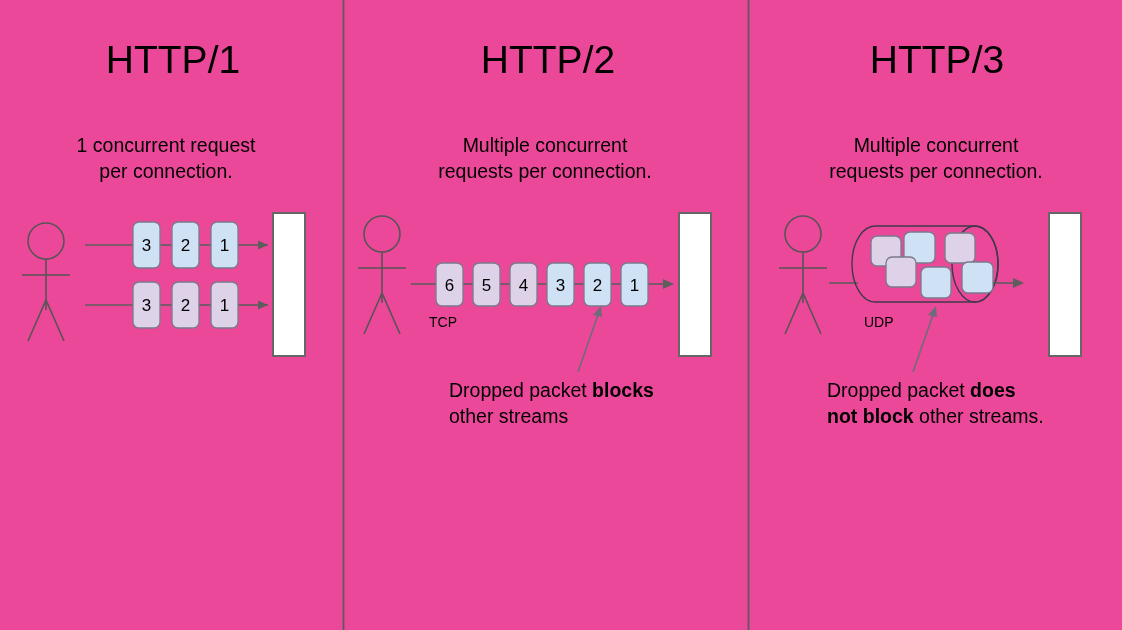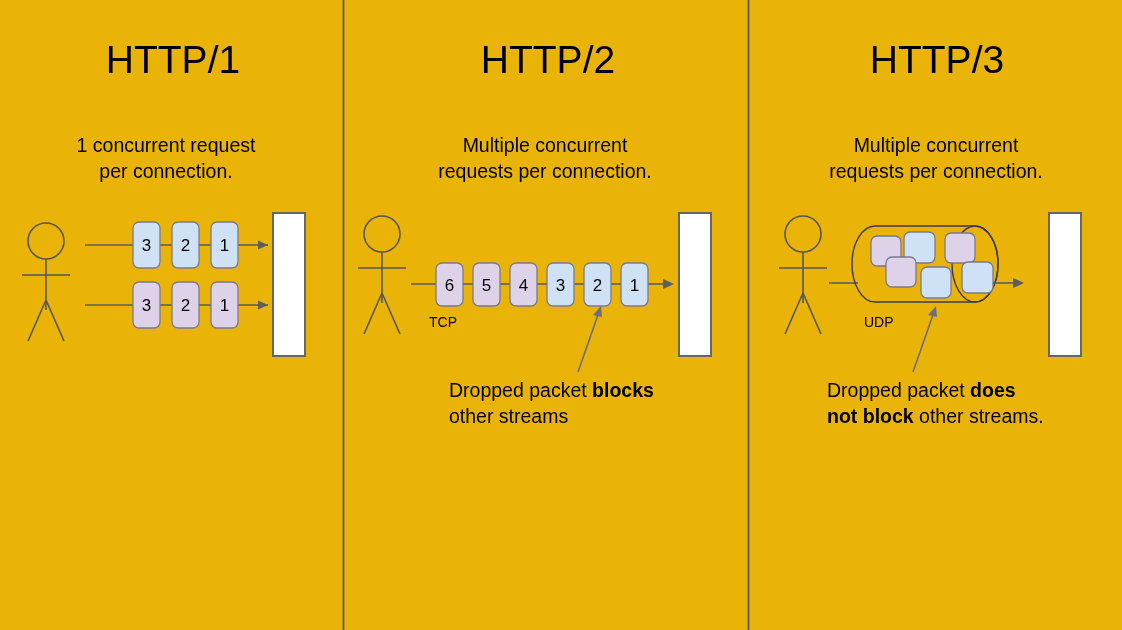--- a/index.html
+++ b/index.html
@@ -4,21 +4,21 @@
 <style>
   html, body {
     margin: 0;
     padding: 0;
     background: #ffffff;
   }
   #canvas {
     position: relative;
     width: 1122px;
     height: 630px;
-    background: #eab308;
+    background: #ec4899;
     overflow: hidden;
     font-family: "Liberation Sans", sans-serif;
   }
   svg { display: block; }
   .panel-title {
     font-family: "Liberation Sans", sans-serif;
     font-size: 39px;
     fill: #000000;
     text-anchor: middle;
   }

